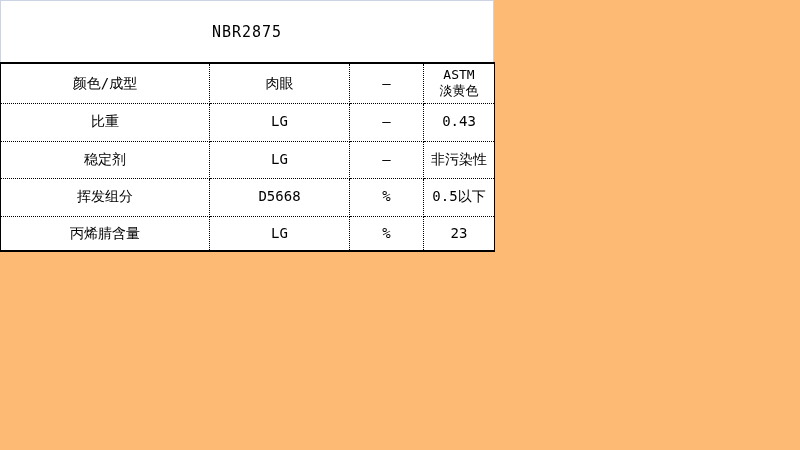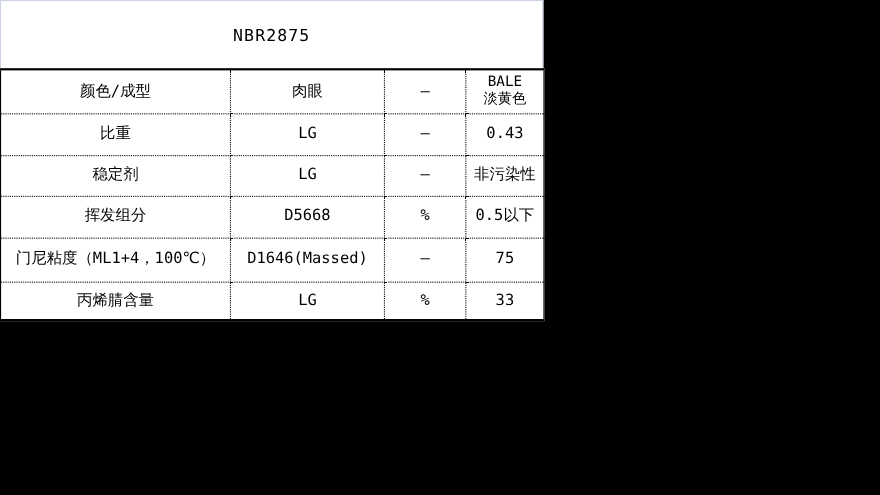--- a/index.html
+++ b/index.html
@@ -1,17 +1,17 @@
 <!DOCTYPE html>
 <html><head>
 <meta charset="utf-8">
 <style>
   html,body{margin:0;padding:0;background:#ffffff;}
   .canvas{
-    position:relative;width:800px;height:450px;background:#000000;overflow:hidden;
+    position:relative;width:800px;height:450px;background:#fdba74;overflow:hidden;
     font-family:"DejaVu Sans Mono","DejaVu Sans","Liberation Sans",monospace;
     color:#000000;
   }
   .title-box{
     position:absolute;left:0;top:0;width:494px;height:63px;
     box-sizing:border-box;
     border:1px solid #ccd3e5;border-bottom:none;
     background:#ffffff;
     display:flex;align-items:center;justify-content:center;
     font-size:15px;letter-spacing:1px;
@@ -57,49 +57,43 @@
       <col style="width:209px">
       <col style="width:140px">
       <col style="width:74px">
       <col style="width:71px">
     </colgroup>
     <tbody>
       <tr class="r0">
         <td>颜色/成型</td>
         <td>肉眼</td>
         <td>–</td>
-        <td class="spec-col">BALE
+        <td class="spec-col">ASTM
 淡黄色</td>
       </tr>
       <tr class="r1">
         <td>比重</td>
         <td>LG</td>
         <td>–</td>
         <td class="spec-col">0.43</td>
       </tr>
       <tr class="r2">
         <td>稳定剂</td>
         <td>LG</td>
         <td>–</td>
         <td class="spec-col">非污染性</td>
       </tr>
       <tr class="r3">
         <td>挥发组分</td>
         <td>D5668</td>
         <td>%</td>
         <td class="spec-col">0.5以下</td>
       </tr>
-      <tr class="r4">
-        <td>门尼粘度（ML1+4，100℃）</td>
-        <td>D1646(Massed)</td>
-        <td>–</td>
-        <td class="spec-col">75</td>
-      </tr>
       <tr class="r5">
         <td>丙烯腈含量</td>
         <td>LG</td>
         <td>%</td>
-        <td class="spec-col">33</td>
+        <td class="spec-col">23</td>
       </tr>
     </tbody>
   </table>
 
 </div>
 
 </body></html>

